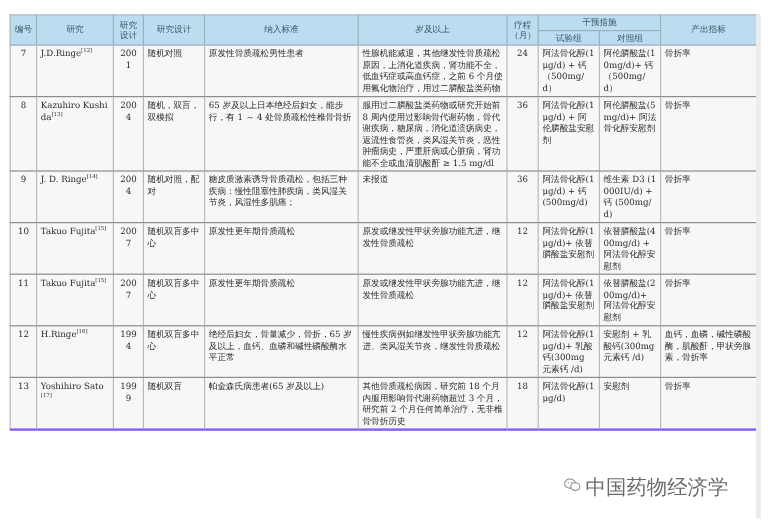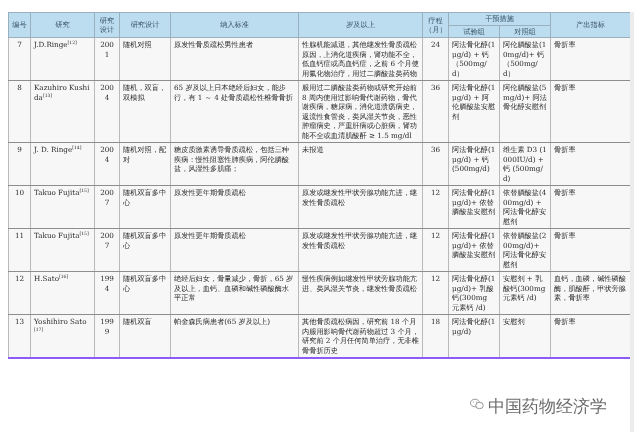--- a/index.html
+++ b/index.html
@@ -76,21 +76,21 @@
         <td class="dur">36</td>
         <td>阿法骨化醇(1μg/d) + 阿伦膦酸盐安慰剂</td>
         <td>阿伦膦酸盐(5mg/d)+ 阿法骨化醇安慰剂</td>
         <td>骨折率</td>
       </tr>
       <tr>
         <td class="num">9</td>
         <td><span>J. D. Ringe</span><sup>[14]</sup></td>
         <td class="year">2004</td>
         <td>随机对照，配对</td>
-        <td>糖皮质激素诱导骨质疏松，包括三种疾病：慢性阻塞性肺疾病，阿伦膦酸盐，风湿性多肌痛；</td>
+        <td>糖皮质激素诱导骨质疏松，包括三种疾病：慢性阻塞性肺疾病，类风湿关节炎，风湿性多肌痛；</td>
         <td>未报道</td>
         <td class="dur">36</td>
         <td>阿法骨化醇(1μg/d) + 钙(500mg/d)</td>
         <td>维生素 D3 (1000IU/d) + 钙 (500mg/d)</td>
         <td>骨折率</td>
       </tr>
       <tr>
         <td class="num">10</td>
         <td><span>Takuo Fujita</span><sup>[15]</sup></td>
         <td class="year">2007</td>
@@ -109,21 +109,21 @@
         <td>随机双盲多中心</td>
         <td>原发性更年期骨质疏松</td>
         <td>原发或继发性甲状旁腺功能亢进，继发性骨质疏松</td>
         <td class="dur">12</td>
         <td>阿法骨化醇(1μg/d)+ 依替膦酸盐安慰剂</td>
         <td>依替膦酸盐(200mg/d)+ 阿法骨化醇安慰剂</td>
         <td>骨折率</td>
       </tr>
       <tr>
         <td class="num">12</td>
-        <td><span>H.Sato</span><sup>[16]</sup></td>
+        <td><span>H.Ringe</span><sup>[16]</sup></td>
         <td class="year">1994</td>
         <td>随机双盲多中心</td>
         <td>绝经后妇女，骨量减少，骨折，65 岁及以上，血钙、血磷和碱性磷酸酶水平正常</td>
         <td>慢性疾病例如继发性甲状旁腺功能亢进、类风湿关节炎，继发性骨质疏松</td>
         <td class="dur">12</td>
         <td>阿法骨化醇(1 μg/d)+ 乳酸钙(300mg 元素钙 /d)</td>
         <td>安慰剂 + 乳酸钙(300mg 元素钙 /d)</td>
         <td>血钙，血磷，碱性磷酸酶，肌酸酐，甲状旁腺素，骨折率</td>
       </tr>
       <tr class="last">

